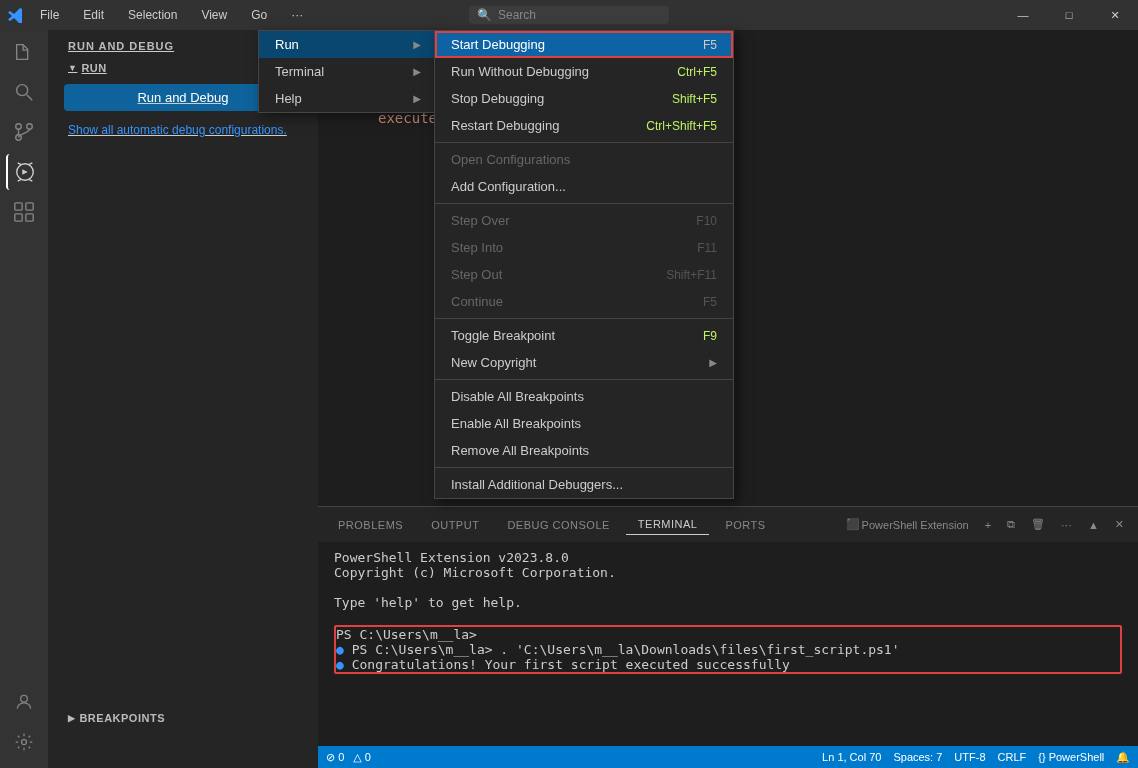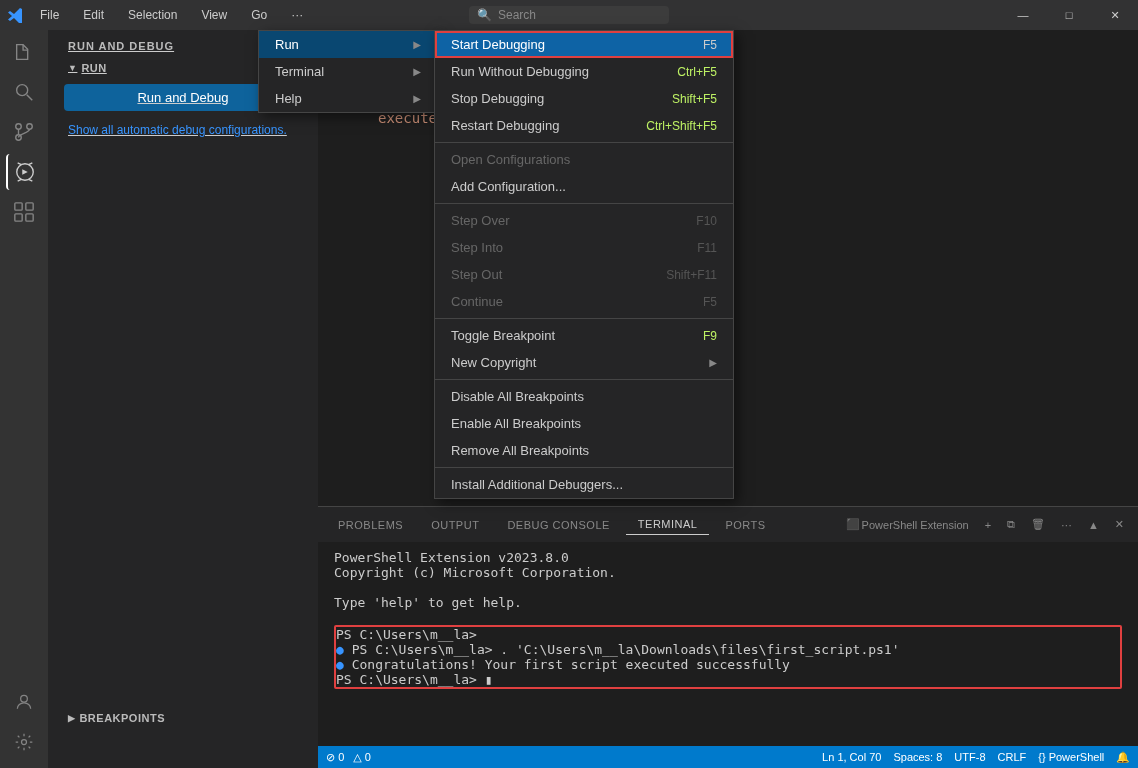--- a/index.html
+++ b/index.html
@@ -487,38 +487,34 @@
         <div class="terminal-highlight-block">
           <div class="ps-line">
             <span>PS C:\Users\m__la&gt;</span>
           </div>
           <div class="ps-line">
             <span style="color:#3794ff;">● </span><span>PS C:\Users\m__la&gt; . 'C:\Users\m__la\Downloads\files\first_script.ps1'</span>
           </div>
           <div class="ps-line">
             <span style="color:#3794ff;">● </span><span>Congratulations! Your first script executed successfully</span>
           </div>
-          <div class="ps-line">
-            <span>PS C:\Users\m__la&gt;</span>
-            <span>▮</span>
-          </div>
         </div>
       </div>
     </div>
 
     <div class="status-bar">
       <div class="status-error">
         <span>⊘</span>
         <span>0</span>
         <span style="margin-left:6px;">△</span>
         <span>0</span>
       </div>
       <div class="status-bar-right">
         <span>Ln 1, Col 70</span>
-        <span>Spaces: 8</span>
+        <span>Spaces: 7</span>
         <span>UTF-8</span>
         <span>CRLF</span>
         <span>{} PowerShell</span>
         <span>🔔</span>
       </div>
     </div>
   </div>
 </div>
 
 <div class="dropdown-overlay" style="pointer-events:none;">

